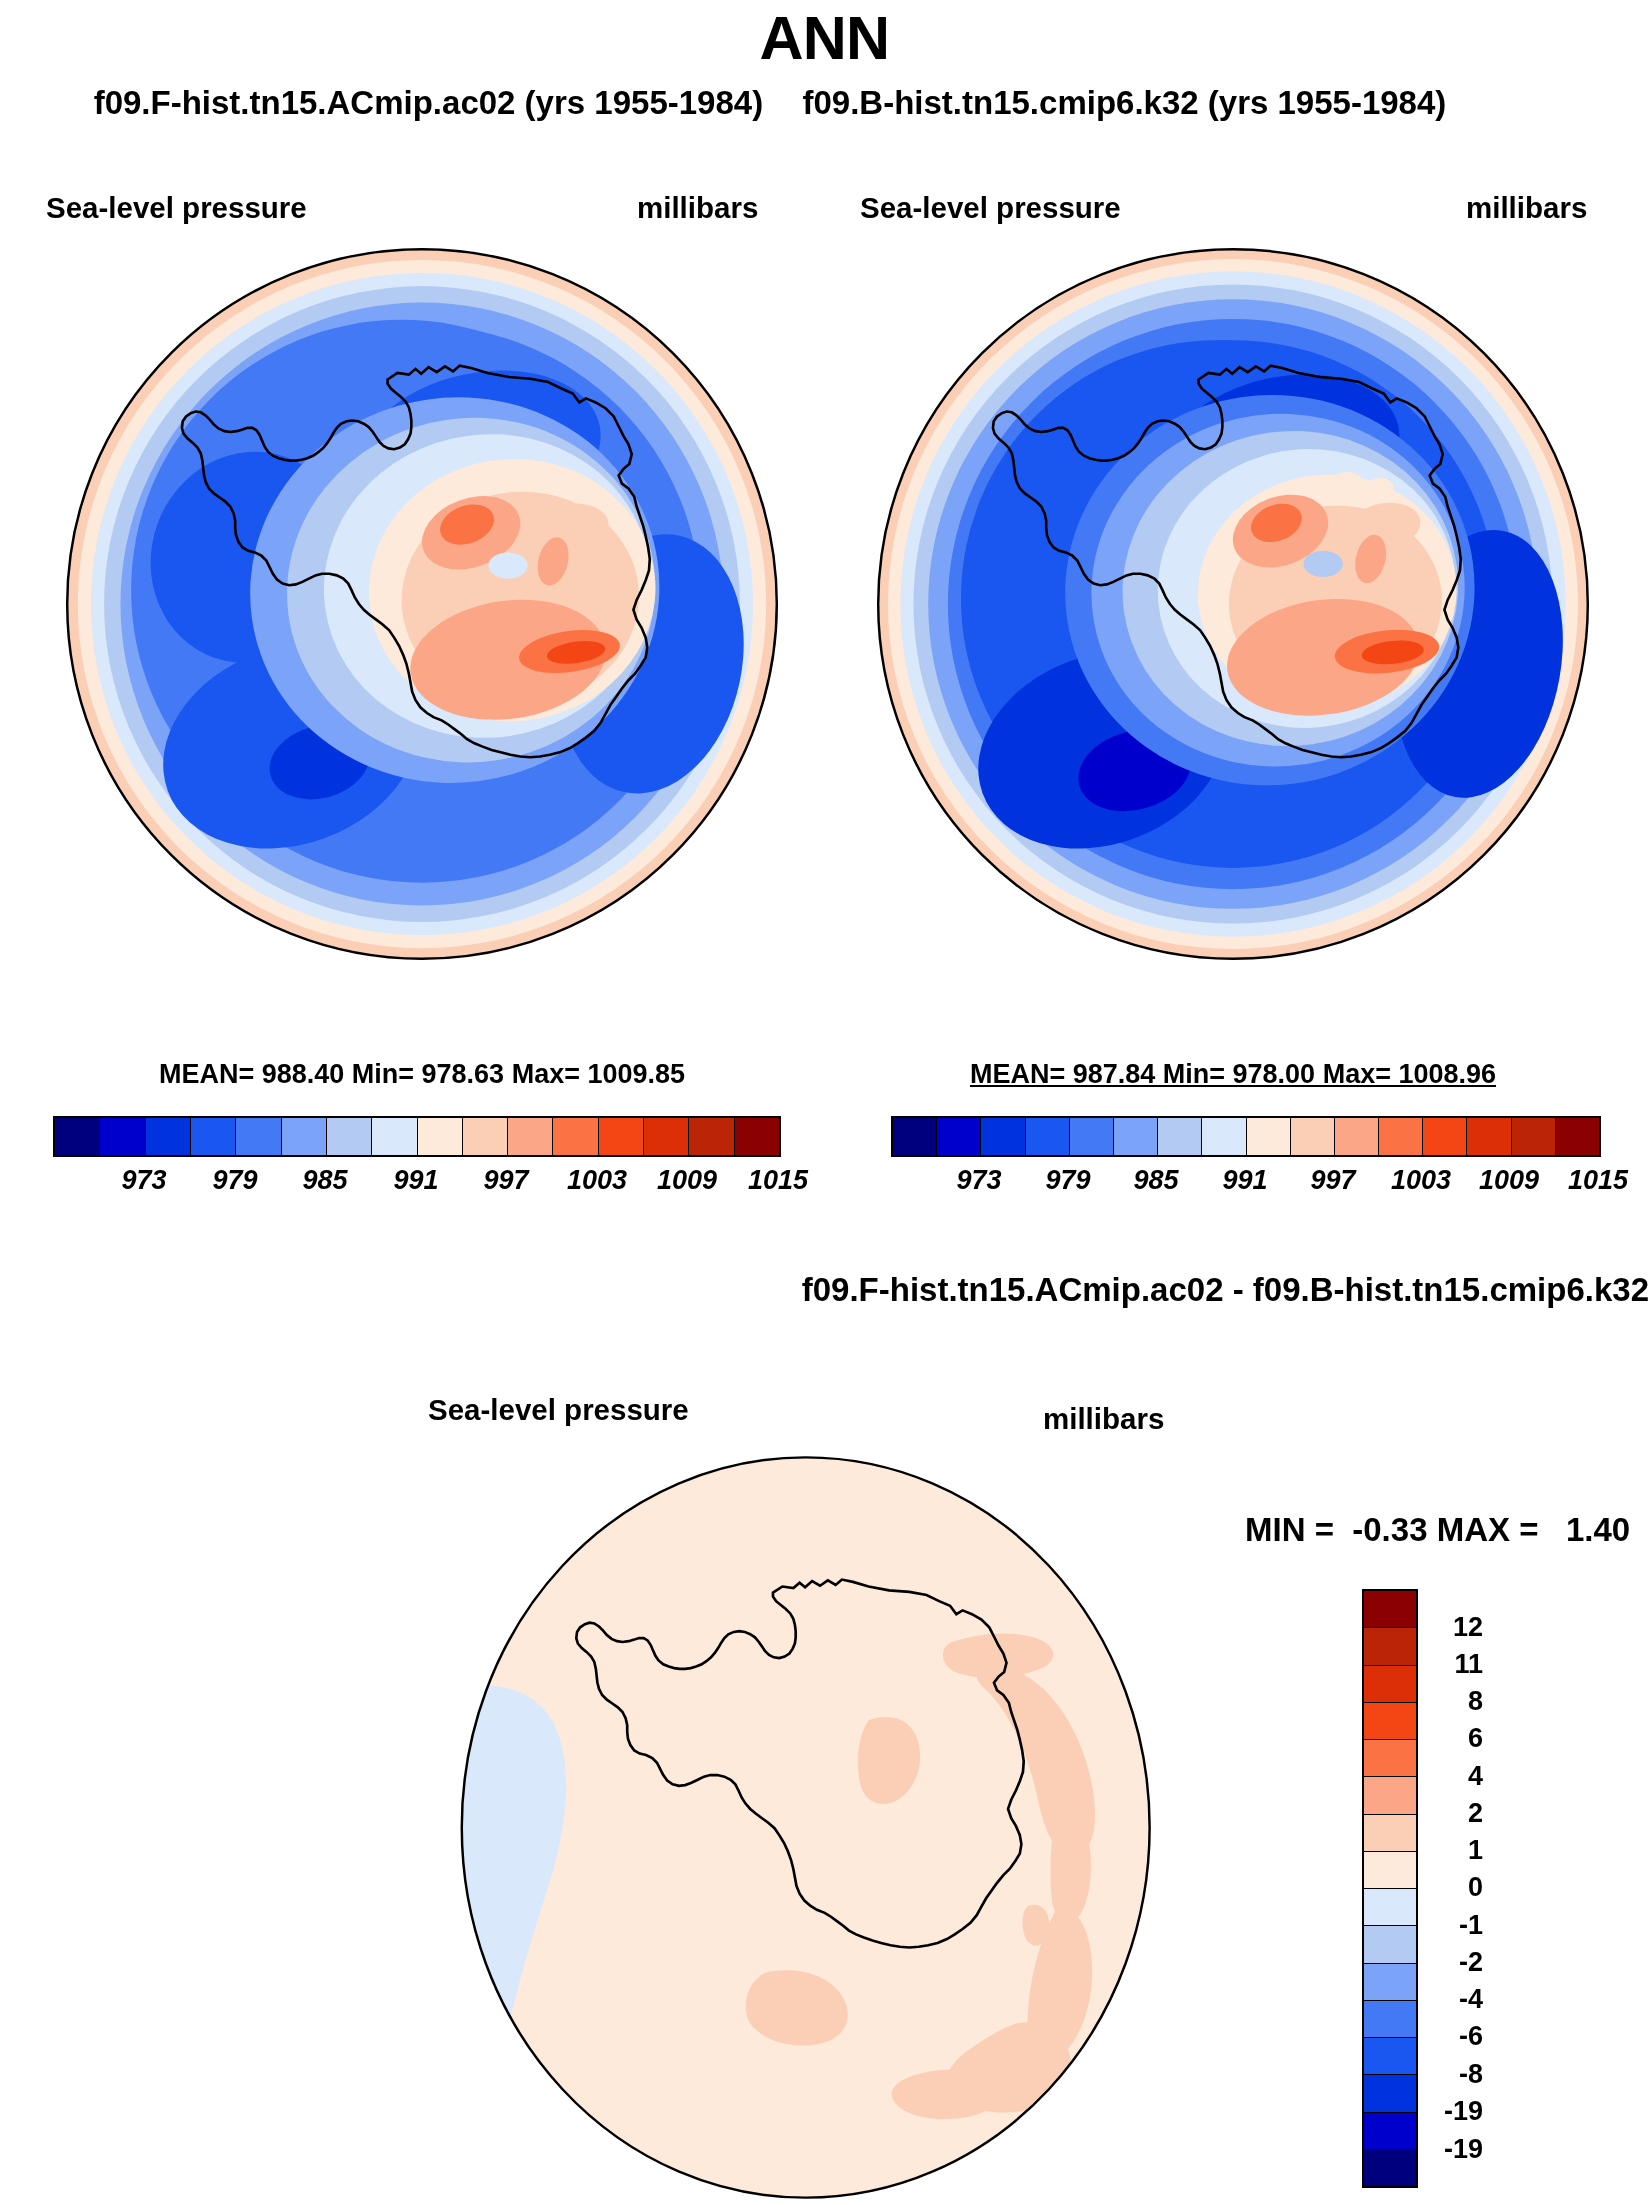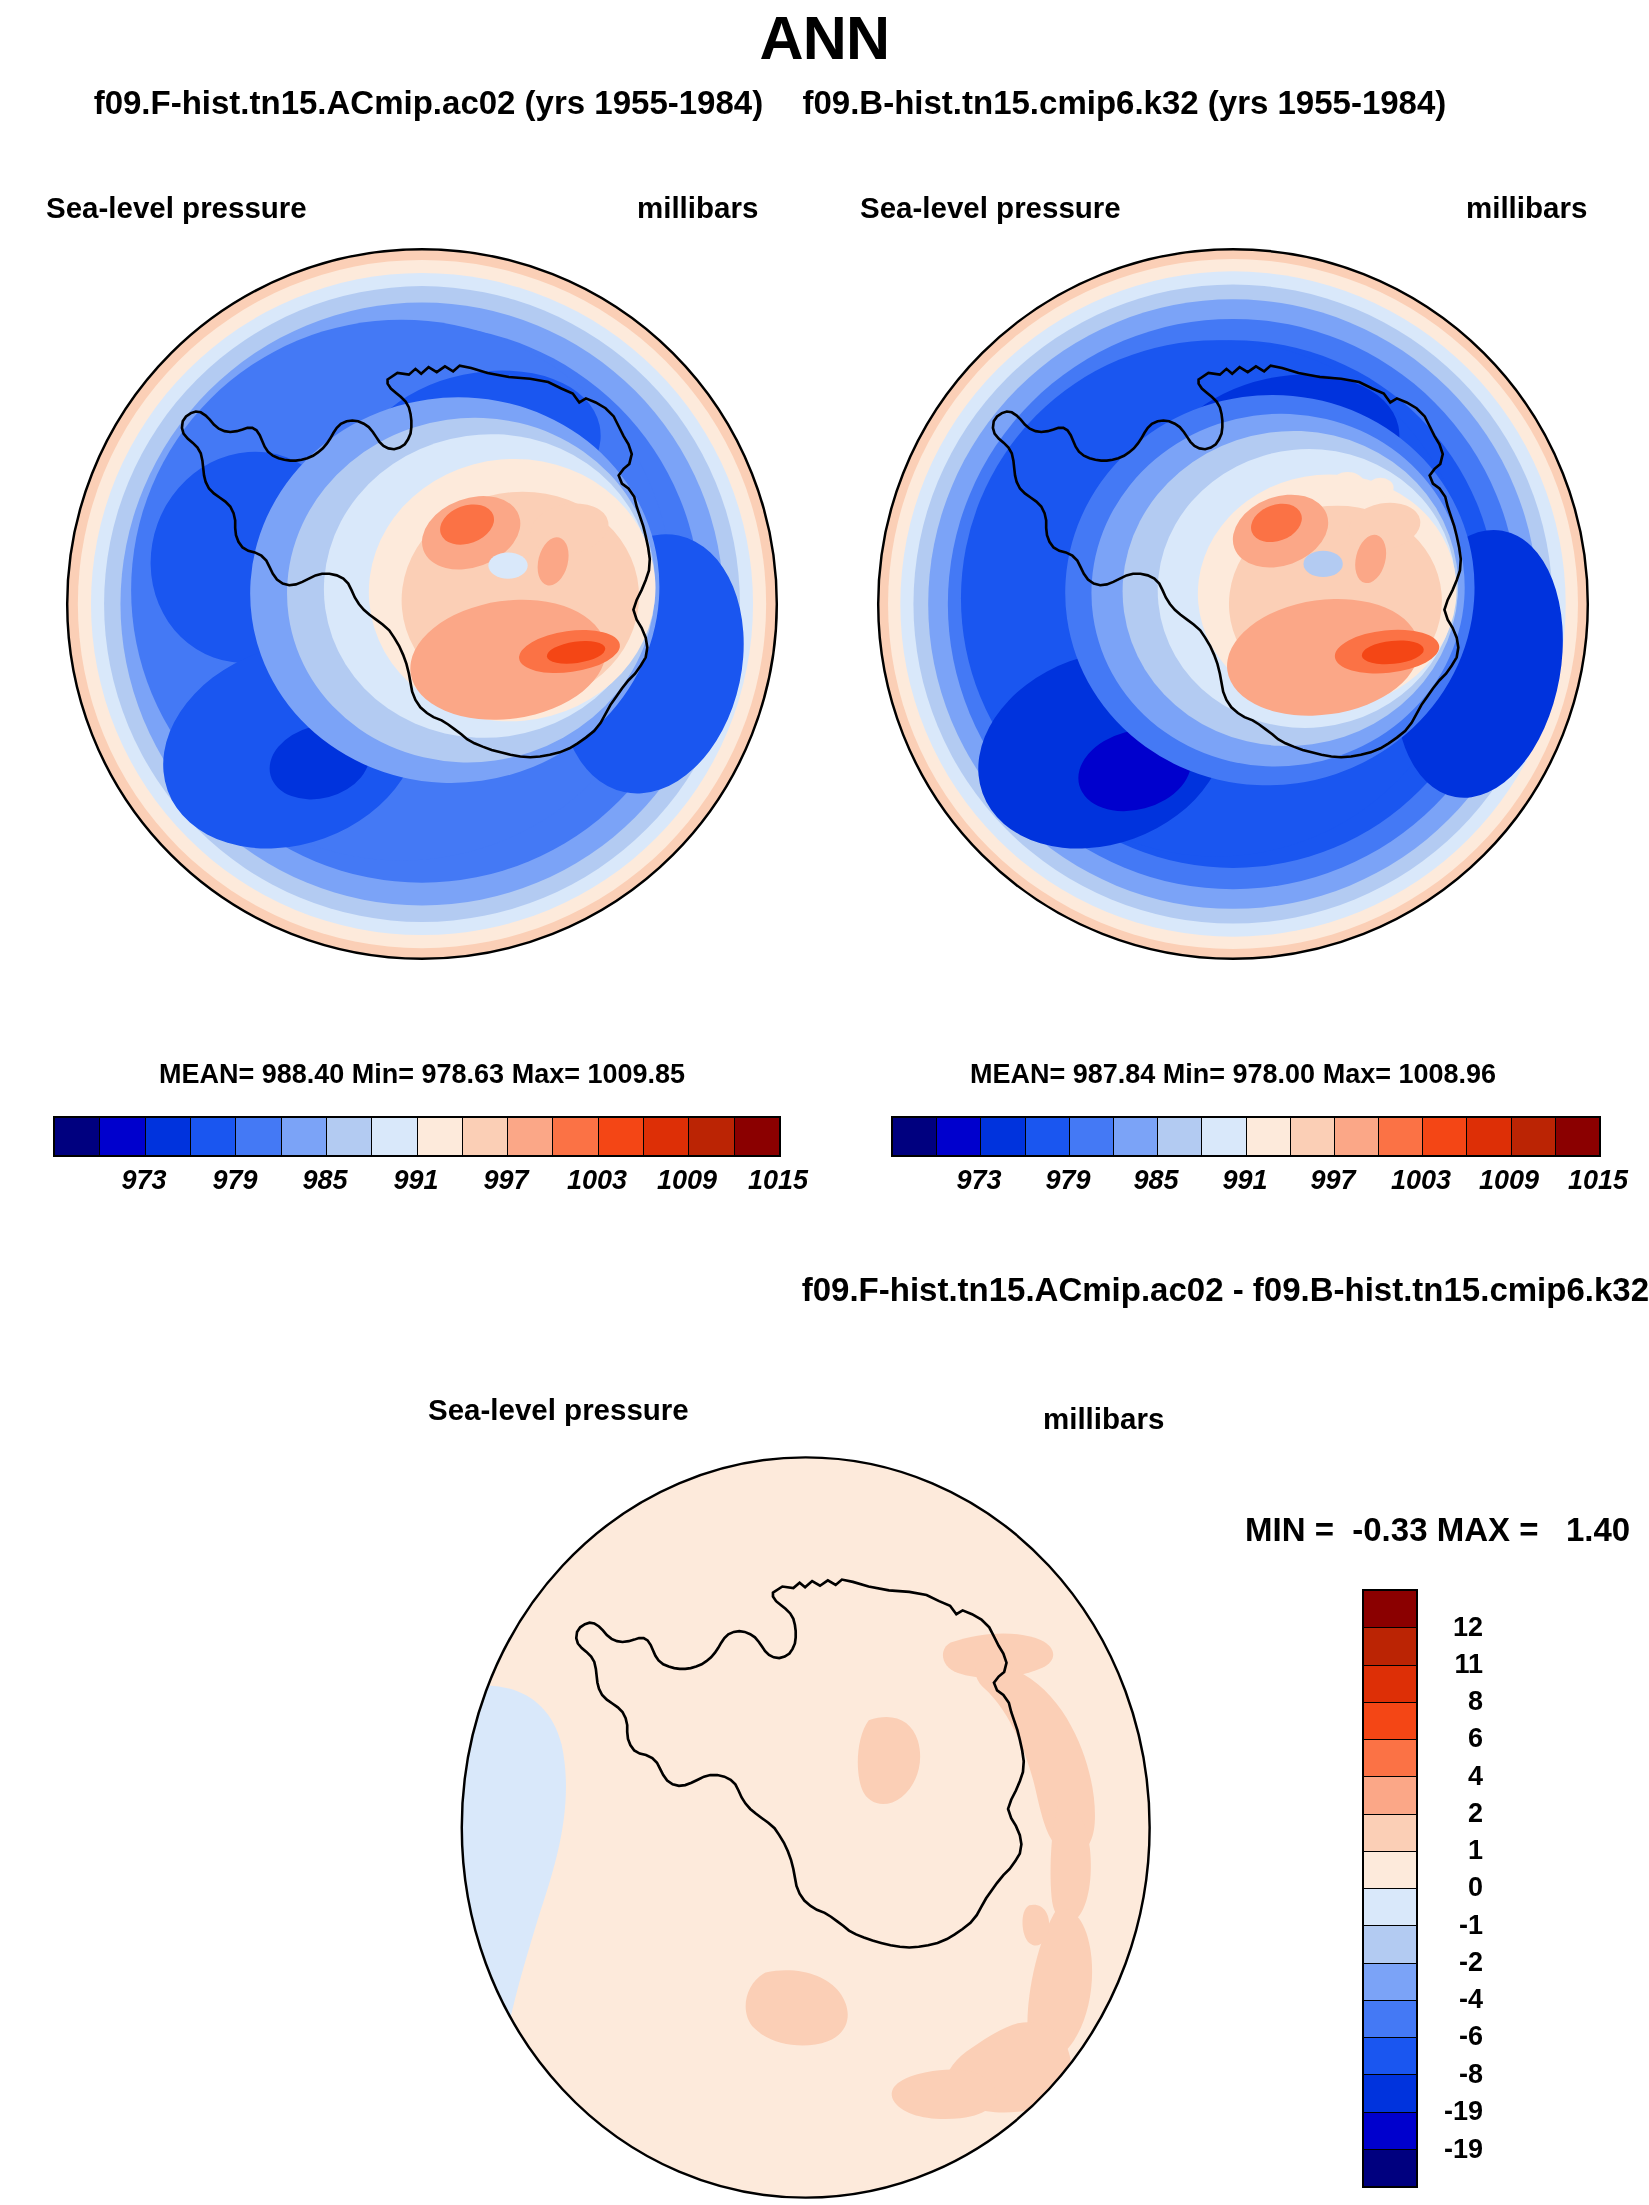--- a/index.html
+++ b/index.html
@@ -198,21 +198,21 @@
       <ellipse cx="628" cy="432" rx="18" ry="30" fill="#fba787" transform="rotate(14 628 432)"></ellipse>
       <ellipse cx="570" cy="438" rx="24" ry="16" fill="#b3cbf2"></ellipse>
       <ellipse cx="600" cy="340" rx="20" ry="14" fill="#fdeadb"></ellipse>
       <ellipse cx="640" cy="345" rx="16" ry="12" fill="#fdeadb"></ellipse>
     </g>
     <use href="#coastPath" fill="none" stroke="#000" stroke-width="3.2" clip-path="url(#clipR)"></use>
     <circle cx="460" cy="487" r="433" fill="none" stroke="#000" stroke-width="3"></circle>
   </svg>
 </div>
 
-<div class="abs stats" style="left:856px;top:1059px;width:754px;">MEAN= 987.84  Min= 978.00  Max= 1008.96</div>
+<div class="abs stats" style="left:856px;top:1059px;width:754px;text-decoration:underline;">MEAN= 987.84  Min= 978.00  Max= 1008.96</div>
 
 <div class="cbar-h" style="left:891px;top:1116px;width:706px;height:37px;">
   <div class="cell" style="background:#00007f"></div>
   <div class="cell" style="background:#0000cd"></div>
   <div class="cell" style="background:#0033dd"></div>
   <div class="cell" style="background:#1a56f0"></div>
   <div class="cell" style="background:#4479f5"></div>
   <div class="cell" style="background:#7ba3f7"></div>
   <div class="cell" style="background:#b3cbf2"></div>
   <div class="cell" style="background:#d9e8fa"></div>

